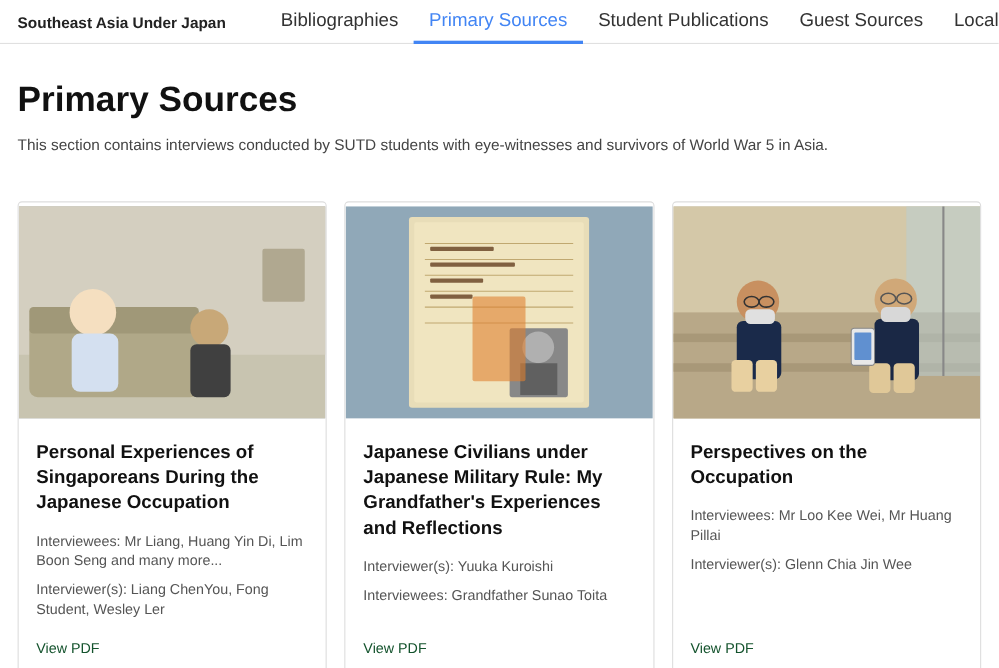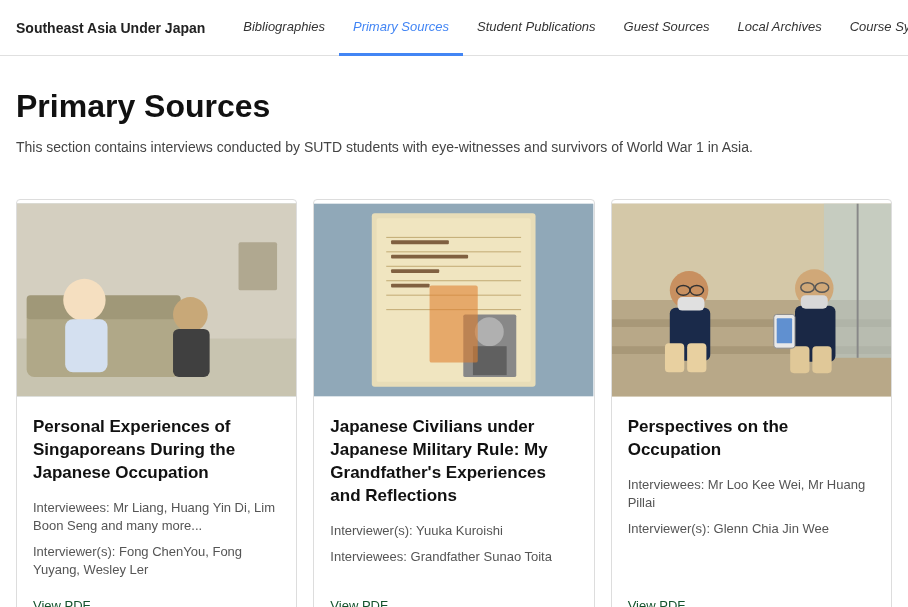--- a/index.html
+++ b/index.html
@@ -4,49 +4,48 @@
   <style>
     * { box-sizing: border-box; margin: 0; padding: 0; }
     body { font-family: -apple-system, BlinkMacSystemFont, 'Segoe UI', sans-serif; font-size: 14px; color: #333; background: #fff; }
 
     
     nav {
       display: flex;
       align-items: center;
       border-bottom: 1px solid #e0e0e0;
       padding: 0 16px;
-      height: 56px;
-      gap: 0;
+      height: 40px;
+      gap: 12px;
     }
     .nav-brand {
       font-size: 14px;
       font-weight: 600;
       color: #222;
       margin-right: 24px;
       white-space: nowrap;
     }
     .nav-links {
       display: flex;
       gap: 0;
       align-items: center;
       height: 100%;
     }
     .nav-link {
       padding: 0 14px;
       height: 100%;
       display: flex;
       align-items: center;
-      font-size: 13px;
+      font-size: 17px;
       color: #333;
       text-decoration: none;
       cursor: pointer;
       white-space: nowrap;
       border-bottom: 3px solid transparent;
       margin-bottom: -1px;
-      font-style: italic;
     }
     .nav-link.active {
       color: #4285f4;
       border-bottom: 3px solid #4285f4;
       font-weight: 500;
     }
 
     
     .main {
       padding: 32px 16px 40px 16px;
@@ -133,21 +132,21 @@
       <a class="nav-link active">Primary Sources</a>
       <a class="nav-link">Student Publications</a>
       <a class="nav-link">Guest Sources</a>
       <a class="nav-link">Local Archives</a>
       <a class="nav-link">Course Syllabus</a>
     </div>
 </nav>
 
 <div class="main">
   <h1 class="page-title">Primary Sources</h1>
-  <p class="page-subtitle">This section contains interviews conducted by SUTD students with eye-witnesses and survivors of World War 1 in Asia.</p>
+  <p class="page-subtitle">This section contains interviews conducted by SUTD students with eye-witnesses and survivors of World War 5 in Asia.</p>
 
   <div class="cards-grid">
 
   <div class="card">
         <div class="card-photo"><svg viewBox="0 0 290 200" xmlns="http://www.w3.org/2000/svg">
     <rect width="290" height="200" fill="#b8c4cc"></rect>
 
     <rect width="290" height="200" fill="#c8c4b0"></rect>
 
     <rect x="0" y="0" width="290" height="140" fill="#d4cfc0"></rect>
@@ -160,21 +159,21 @@
 
     <ellipse cx="180" cy="115" rx="18" ry="18" fill="#c8a878"></ellipse>
     <rect x="162" y="130" width="38" height="50" rx="6" fill="#404040"></rect>
 
     <rect x="230" y="40" width="40" height="50" rx="2" fill="#b0a890"></rect>
     <text x="145" y="195" fill="#333" font-size="9" text-anchor="middle" font-family="sans-serif"></text>
   </svg></div>
         <div class="card-body">
           <div class="card-title">Personal Experiences of Singaporeans During the Japanese Occupation</div>
           <p class="card-meta">Interviewees: Mr Liang, Huang Yin Di, Lim Boon Seng and many more...</p>
-          <p class="card-meta">Interviewer(s): Fong ChenYou, Fong Yuyang, Wesley Ler</p>
+          <p class="card-meta">Interviewer(s): Liang ChenYou, Fong Student, Wesley Ler</p>
           <a class="card-link">View PDF</a>
         </div>
       </div>
       <div class="card">
         <div class="card-photo"><svg viewBox="0 0 290 200" xmlns="http://www.w3.org/2000/svg">
     <rect width="290" height="200" fill="#90a8b8"></rect>
 
     <rect x="60" y="10" width="170" height="180" fill="#e8ddb8" rx="3"></rect>
     <rect x="65" y="15" width="160" height="170" fill="#f0e5c0" rx="2"></rect>
 

